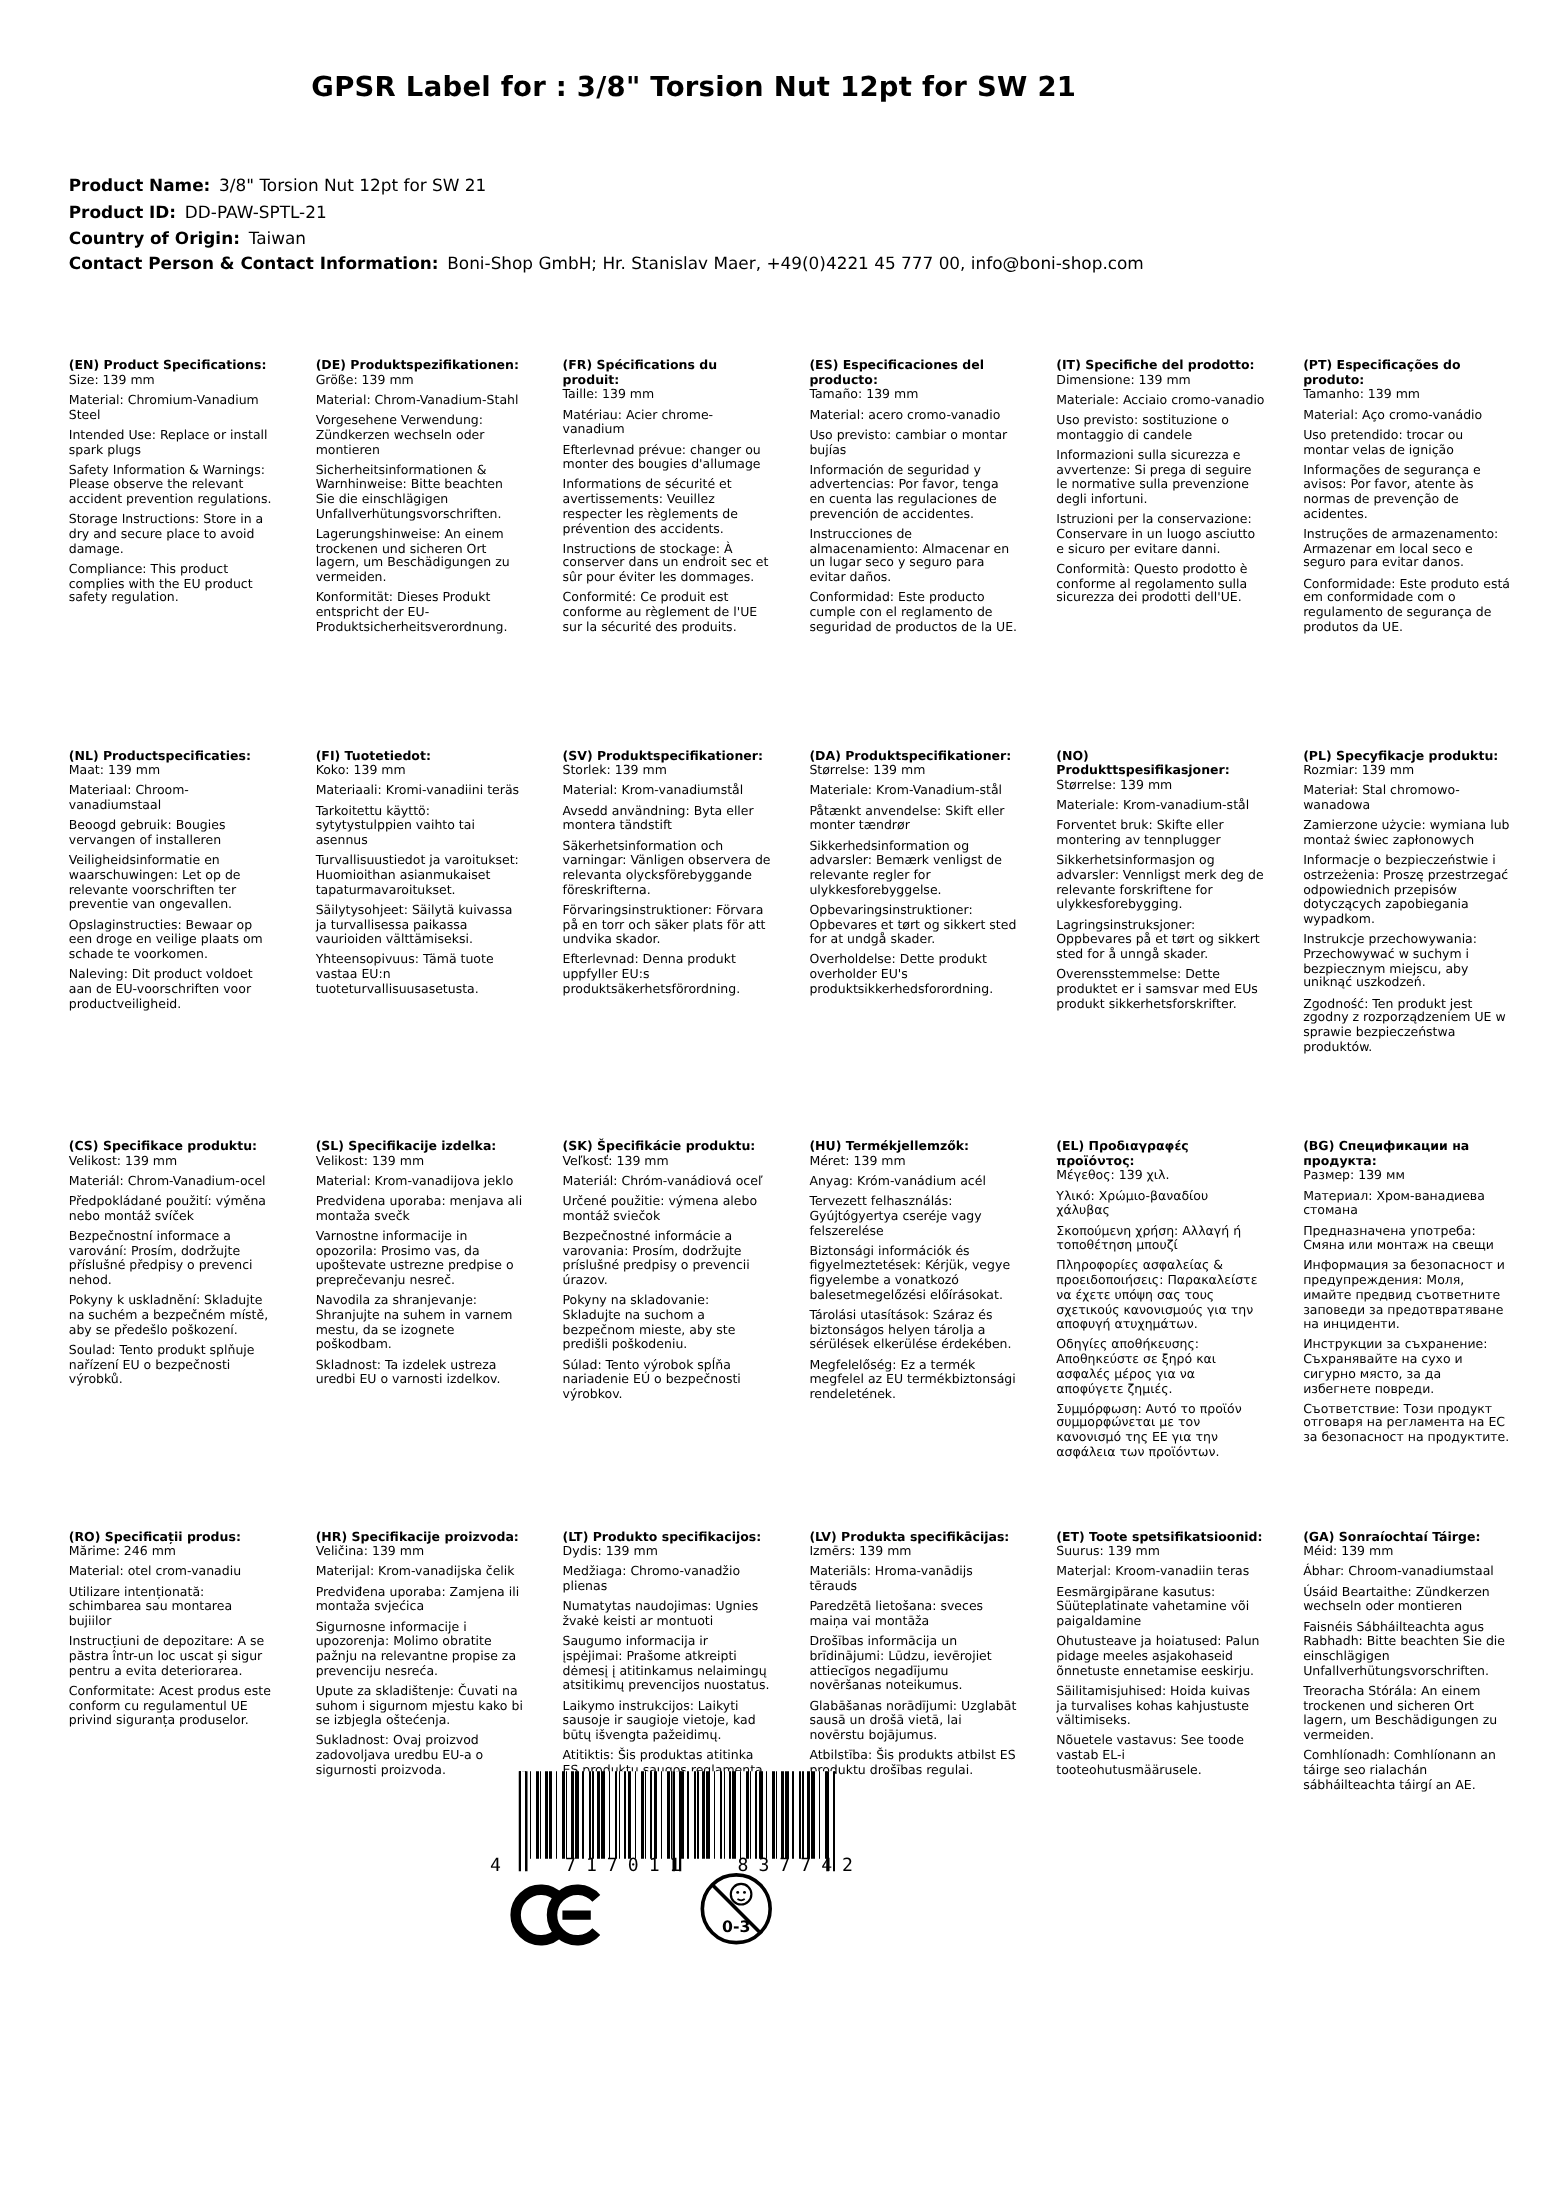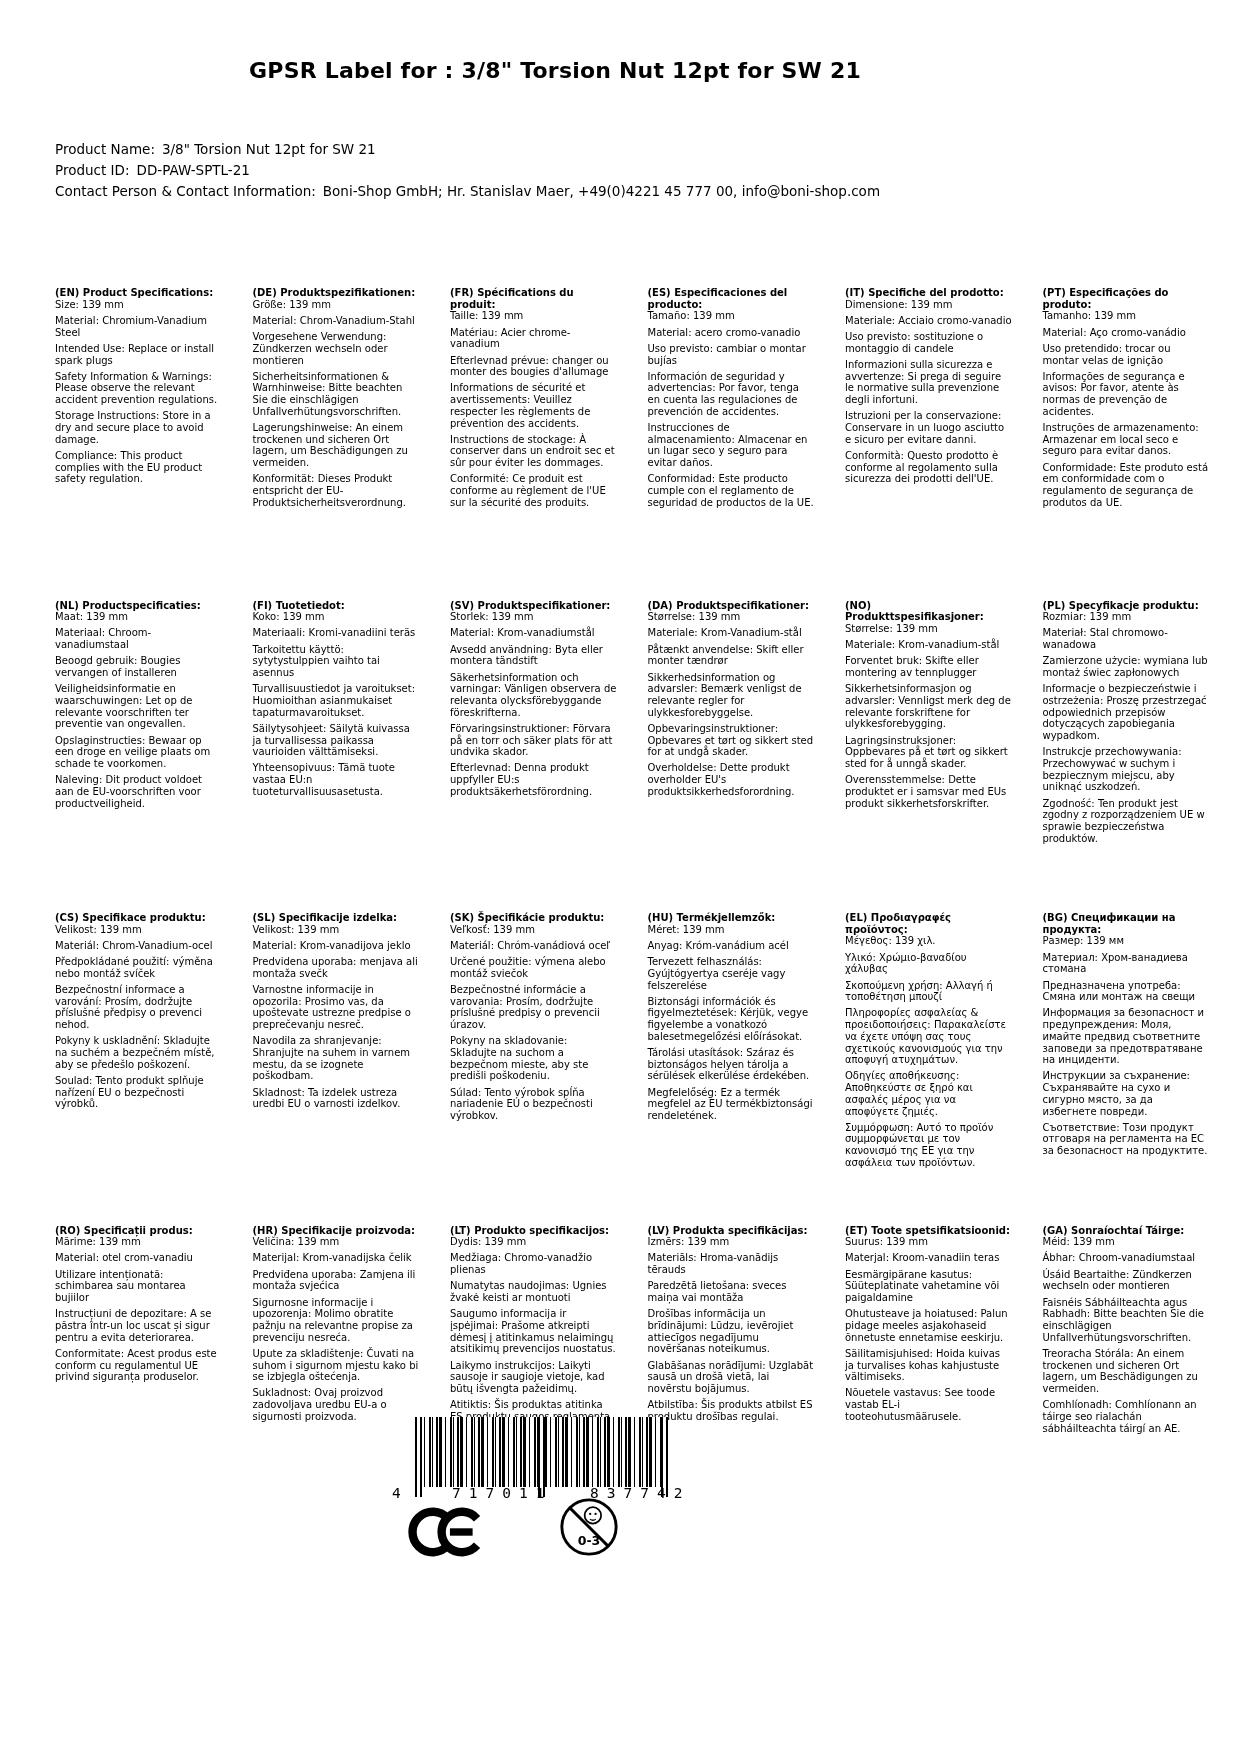--- a/index.html
+++ b/index.html
@@ -5,21 +5,21 @@
   html,body { margin:0; padding:0; background:#ffffff; }
   .page {
     position:relative; width:1241px; height:1754px; background:#ffffff;
     font-family:"DejaVu Sans", sans-serif; color:#000; overflow:hidden;
   }
   .title {
     position:absolute; top:58px; left:0; width:1110px; text-align:center;
     font-size:22px; font-weight:bold; letter-spacing:0.2px;
   }
   .product-info { position:absolute; left:55px; top:139px; font-size:13.5px; line-height:20.8px; }
-  .pi-label { font-weight:normal;margin-top:37px; }
+  .pi-label { font-weight:bold;margin-top:37px; }
   .pi-value { margin-left:7px; }
 
   .grid {
     position:absolute; left:55px; top:287px;
     display:grid; grid-template-columns:repeat(6,197.5px); grid-auto-rows:312.5px;
   }
   .block { width:167px; font-size:10px; line-height:11.7px; overflow-wrap:break-word; }
   .block-heading { font-weight:bold; display:block; }
   .para { margin:0 0 4.5px 0; }
 
@@ -50,20 +50,23 @@
   <div class="title">GPSR Label for : 3/8" Torsion Nut 12pt for SW 21</div>
 
   <div class="product-info">
     <div class="pi-row">
       <span class="pi-label">Product Name:</span><span class="pi-value">3/8" Torsion Nut 12pt for SW 21</span>
     </div>
     <div class="pi-row">
       <span class="pi-label">Product ID:</span><span class="pi-value">DD-PAW-SPTL-21</span>
     </div>
     <div class="pi-row">
+      <span class="pi-label">Country of Origin:</span><span class="pi-value">Taiwan</span>
+    </div>
+    <div class="pi-row">
       <span class="pi-label">Contact Person &amp; Contact Information:</span><span class="pi-value">Boni-Shop GmbH; Hr. Stanislav Maer, +49(0)4221 45 777 00, info@boni-shop.com</span>
     </div>
   </div>
 
   <div class="grid">
     <section class="block">
       <span class="block-heading">(EN) Product Specifications:</span>
       <div class="block-paragraphs">
           <p class="para">Size: 139 mm</p>
           <p class="para">Material: Chromium-Vanadium Steel</p>
@@ -274,21 +277,21 @@
           <p class="para">Предназначена употреба: Смяна или монтаж на свещи</p>
           <p class="para">Информация за безопасност и предупреждения: Моля, имайте предвид съответните заповеди за предотвратяване на инциденти.</p>
           <p class="para">Инструкции за съхранение: Съхранявайте на сухо и сигурно място, за да избегнете повреди.</p>
           <p class="para">Съответствие: Този продукт отговаря на регламента на ЕС за безопасност на продуктите.</p>
         </div>
     </section>
 
     <section class="block">
       <span class="block-heading">(RO) Specificații produs:</span>
       <div class="block-paragraphs">
-          <p class="para">Mărime: 139 mm</p>
+          <p class="para">Mărime: 246 mm</p>
           <p class="para">Material: otel crom-vanadiu</p>
           <p class="para">Utilizare intenționată: schimbarea sau montarea bujiilor</p>
           <p class="para">Instrucțiuni de depozitare: A se păstra într-un loc uscat și sigur pentru a evita deteriorarea.</p>
           <p class="para">Conformitate: Acest produs este conform cu regulamentul UE privind siguranța produselor.</p>
         </div>
     </section>
 
     <section class="block">
       <span class="block-heading">(HR) Specifikacije proizvoda:</span>
       <div class="block-paragraphs">

